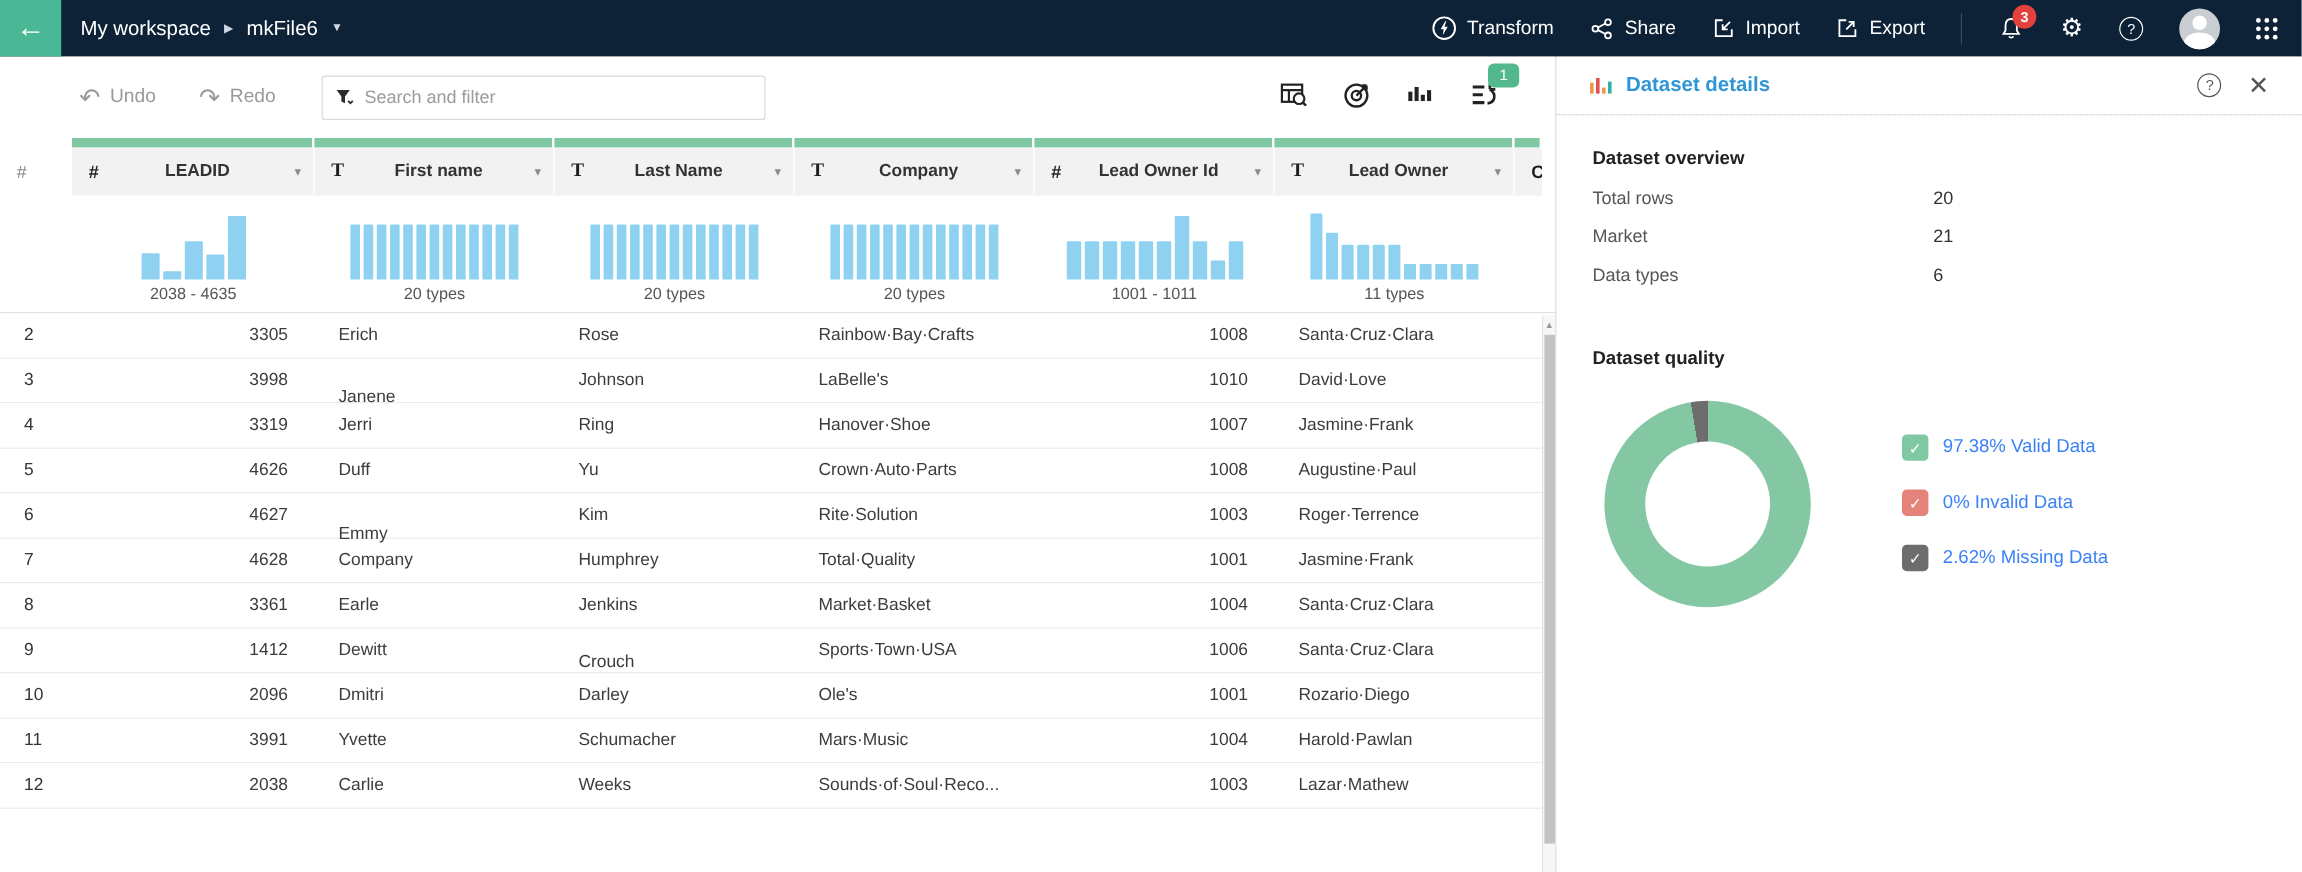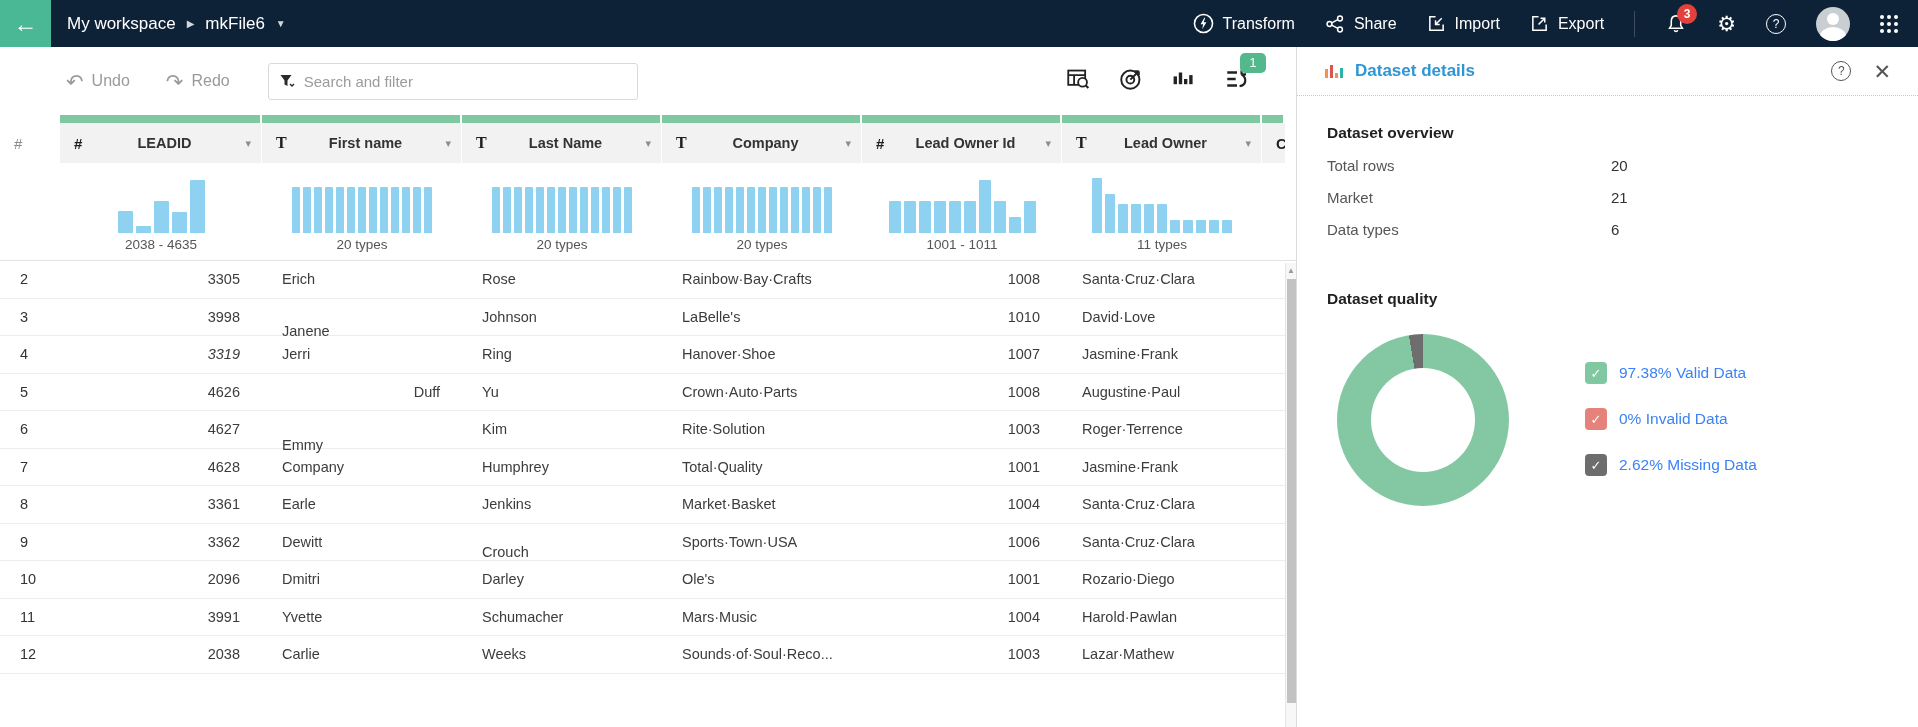--- a/index.html
+++ b/index.html
@@ -397,31 +397,31 @@
         <div class="cell rown" style="width: 60px;">3</div>
         <div class="cell num" style="width: 202px;">3998</div>
         <div class="cell" style="width: 200px; margin-top: 28px;">Janene</div>
         <div class="cell" style="width: 200px;">Johnson</div>
         <div class="cell" style="width: 200px;">LaBelle's</div>
         <div class="cell num" style="width: 200px;">1010</div>
         <div class="cell" style="width: 200px;">David·Love</div>
       </div>
       <div class="row">
         <div class="cell rown" style="width: 60px;">4</div>
-        <div class="cell num" style="width: 202px; font-style: italic;">3319</div>
+        <div class="cell num" style="width: 202px;">3319</div>
         <div class="cell" style="width: 200px;">Jerri</div>
         <div class="cell" style="width: 200px;">Ring</div>
         <div class="cell" style="width: 200px;">Hanover·Shoe</div>
         <div class="cell num" style="width: 200px;">1007</div>
         <div class="cell" style="width: 200px;">Jasmine·Frank</div>
       </div>
       <div class="row">
         <div class="cell rown" style="width: 60px;">5</div>
         <div class="cell num" style="width: 202px;">4626</div>
-        <div class="cell" style="width: 200px; text-align: right;">Duff</div>
+        <div class="cell" style="width: 200px;">Duff</div>
         <div class="cell" style="width: 200px;">Yu</div>
         <div class="cell" style="width: 200px;">Crown·Auto·Parts</div>
         <div class="cell num" style="width: 200px;">1008</div>
         <div class="cell" style="width: 200px;">Augustine·Paul</div>
       </div>
       <div class="row">
         <div class="cell rown" style="width: 60px;">6</div>
         <div class="cell num" style="width: 202px;">4627</div>
         <div class="cell" style="width: 200px; margin-top: 32px;">Emmy</div>
         <div class="cell" style="width: 200px;">Kim</div>
@@ -442,21 +442,21 @@
         <div class="cell rown" style="width: 60px;">8</div>
         <div class="cell num" style="width: 202px;">3361</div>
         <div class="cell" style="width: 200px;">Earle</div>
         <div class="cell" style="width: 200px;">Jenkins</div>
         <div class="cell" style="width: 200px;">Market·Basket</div>
         <div class="cell num" style="width: 200px;">1004</div>
         <div class="cell" style="width: 200px;">Santa·Cruz·Clara</div>
       </div>
       <div class="row">
         <div class="cell rown" style="width: 60px;">9</div>
-        <div class="cell num" style="width: 202px;">3362</div>
+        <div class="cell num" style="width: 202px;">1412</div>
         <div class="cell" style="width: 200px;">Dewitt</div>
         <div class="cell" style="width: 200px; margin-top: 20px;">Crouch</div>
         <div class="cell" style="width: 200px;">Sports·Town·USA</div>
         <div class="cell num" style="width: 200px;">1006</div>
         <div class="cell" style="width: 200px;">Santa·Cruz·Clara</div>
       </div>
       <div class="row">
         <div class="cell rown" style="width: 60px;">10</div>
         <div class="cell num" style="width: 202px;">2096</div>
         <div class="cell" style="width: 200px;">Dmitri</div>

